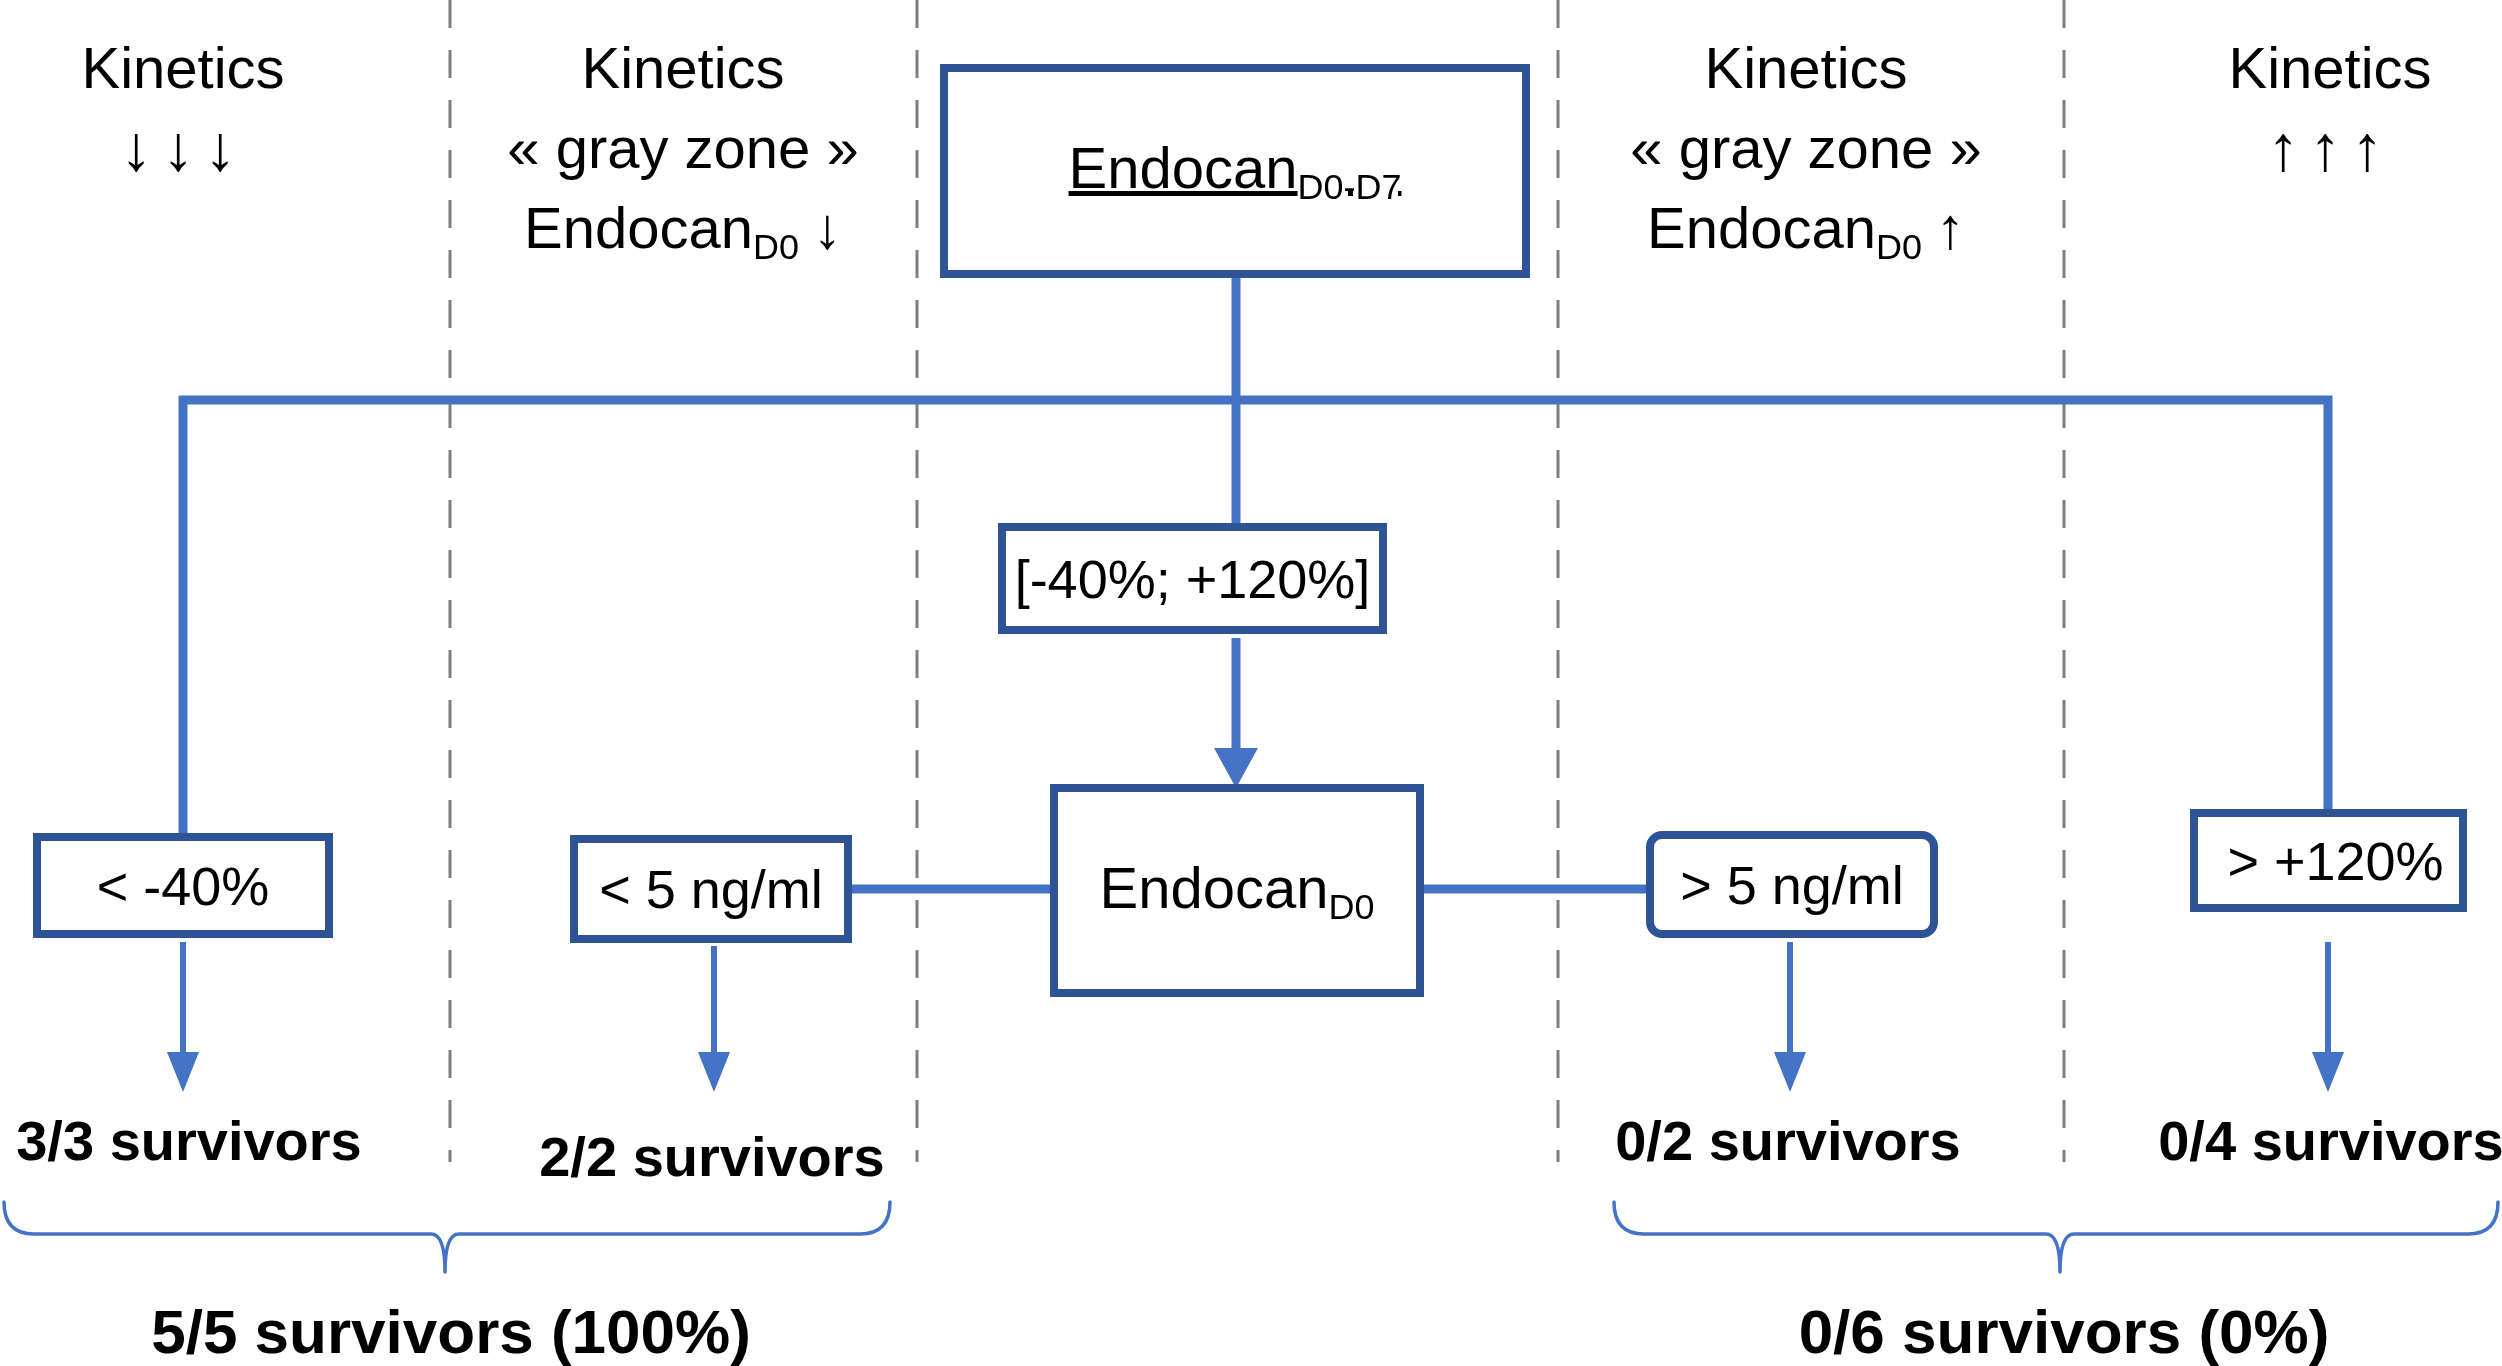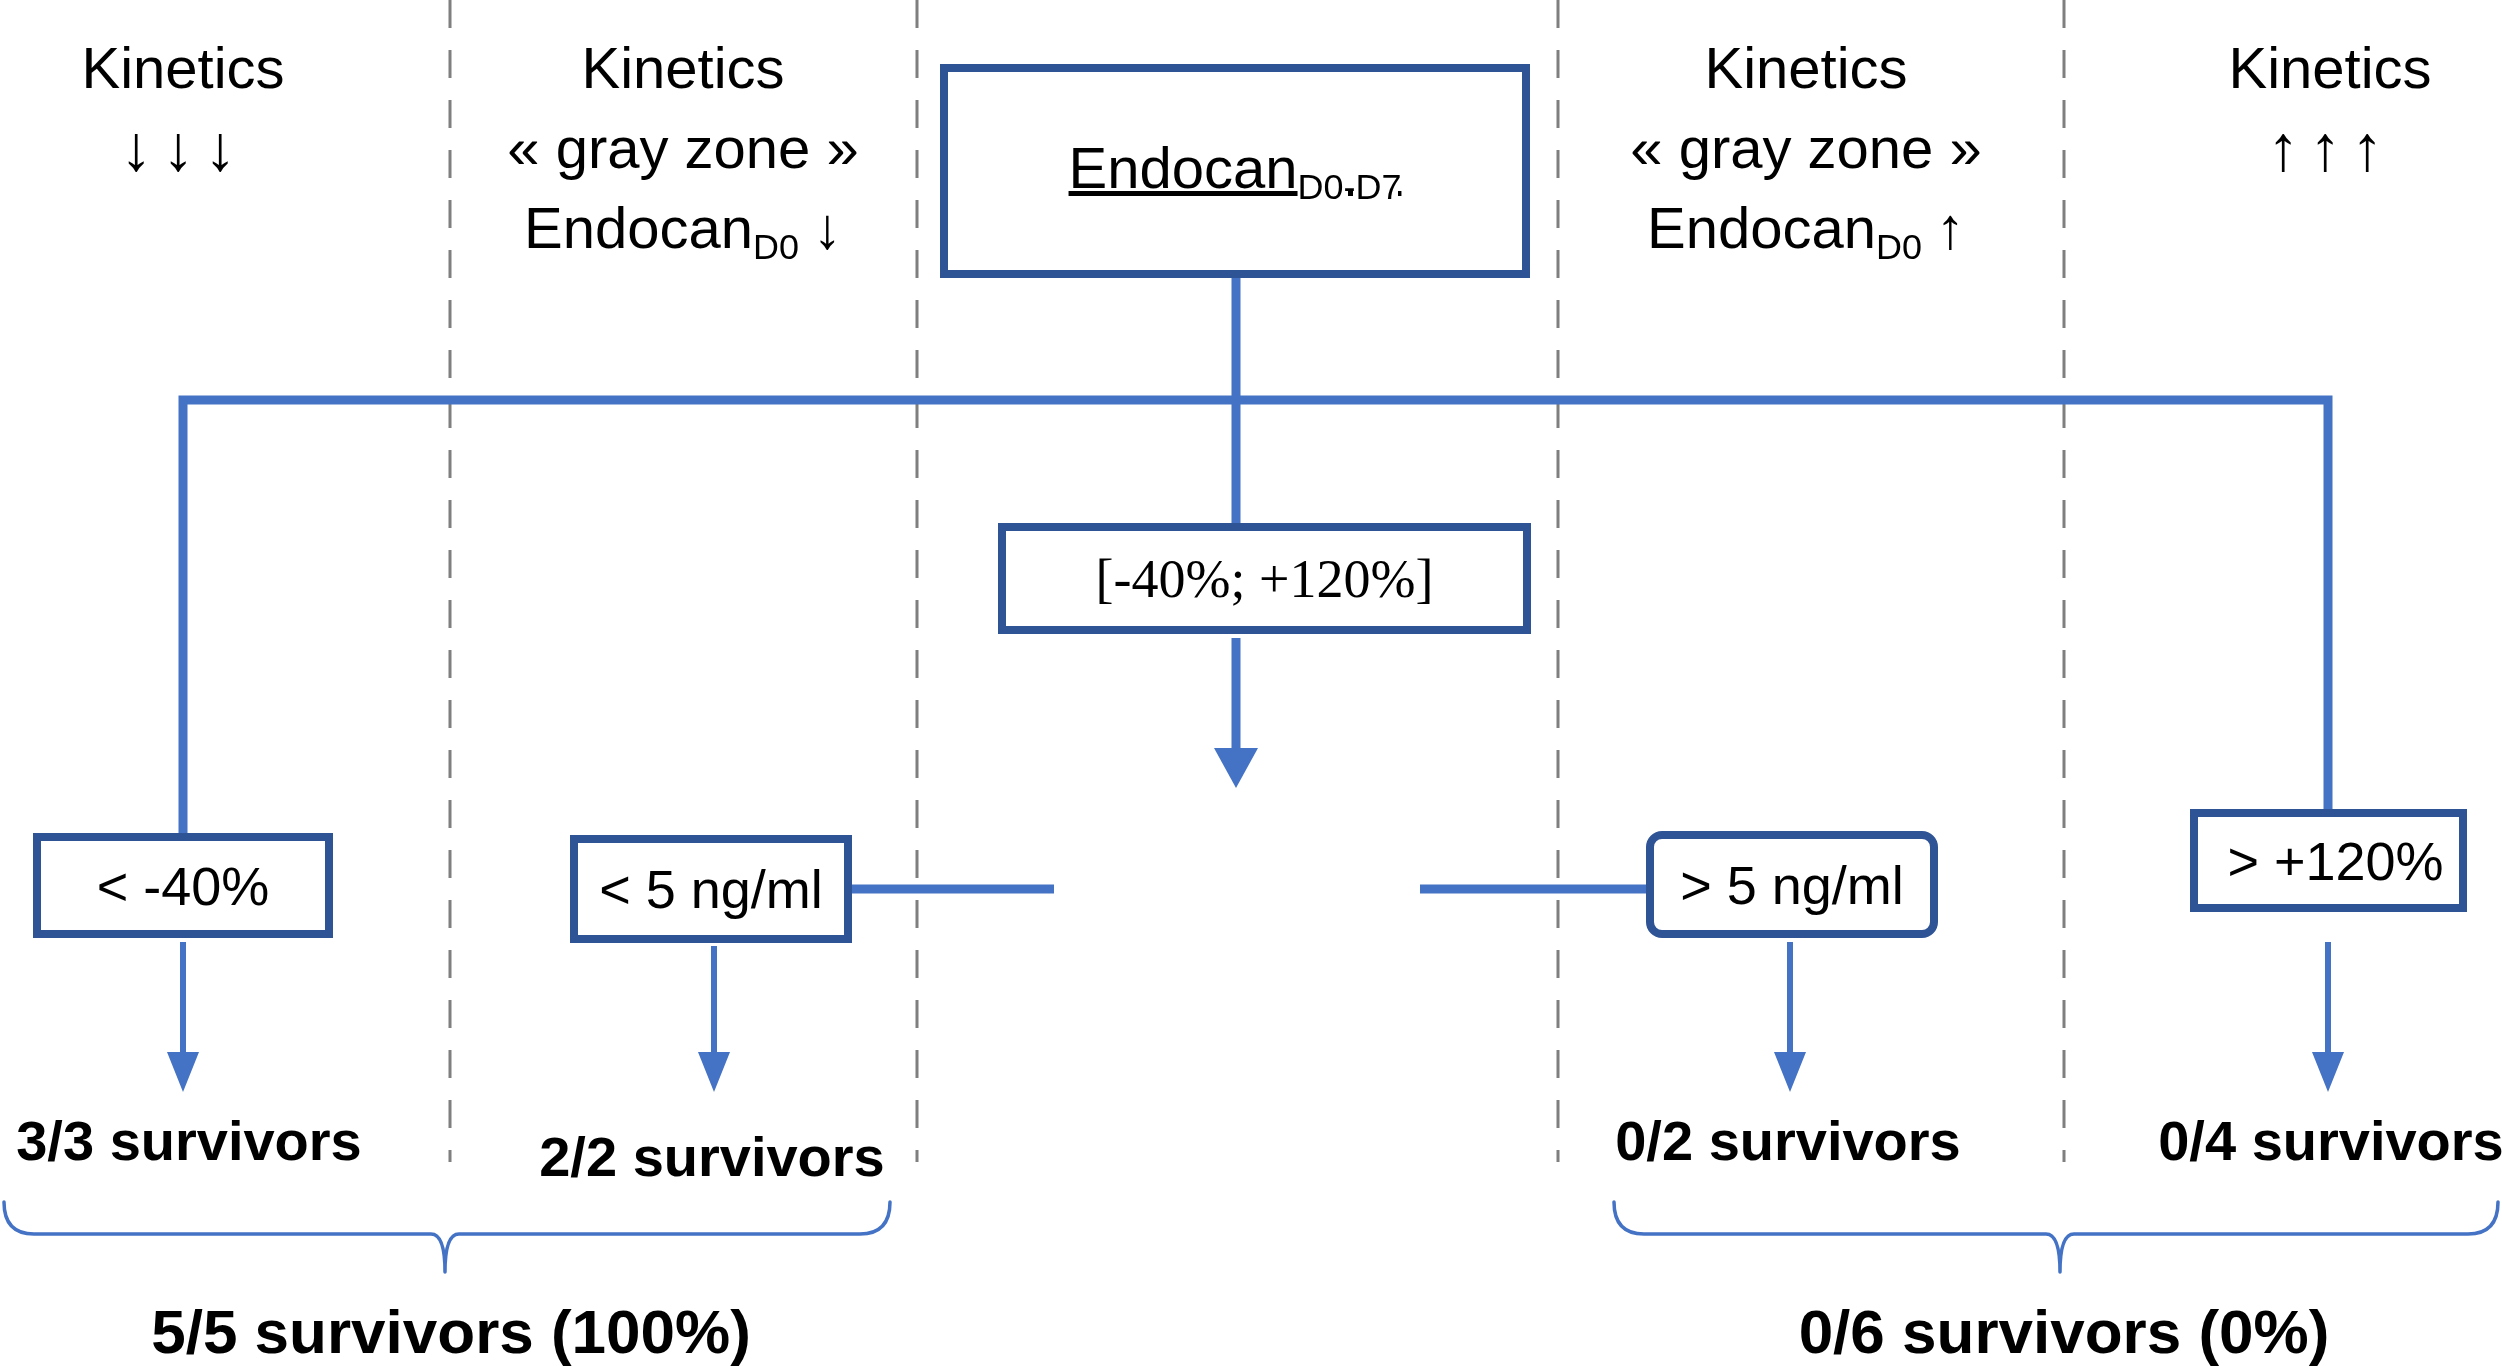--- a/index.html
+++ b/index.html
@@ -133,24 +133,27 @@
 
   <div class="hdr" style="left:2080px; top:28px; width:500px;">
     <div>Kinetics</div>
     <div class="arrows">↑↑↑</div>
   </div>
 
   <div class="box big" style="left:940px; top:64px; width:590px; height:214px;text-decoration:underline;">
     <span><span>Endocan</span><span class="sub">D0-D7</span></span>
   </div>
 
-  <div class="box" style="left:998px; top:523px; width:533px; height:111px;font-family:Liberation Serif, serif;">
+  <div class="box" style="left:998px; top:523px; width:389px; height:111px;">
     <span>[-40%; +120%]</span>
   </div>
 
+  <div class="box big" style="left:1050px; top:784px; width:374px; height:213px;">
+    <span><span>Endocan</span><span class="sub">D0</span></span>
+  </div>
 
   <div class="box" style="left:33px; top:833px; width:300px; height:105px;">
     <span>&lt; -40%</span>
   </div>
 
   <div class="box" style="left:570px; top:835px; width:282px; height:108px;">
     <span>&lt; 5 ng/ml</span>
   </div>
 
   <div class="box" style="left:1646px; top:831px; width:292px; height:107px;border-radius:16px;">

